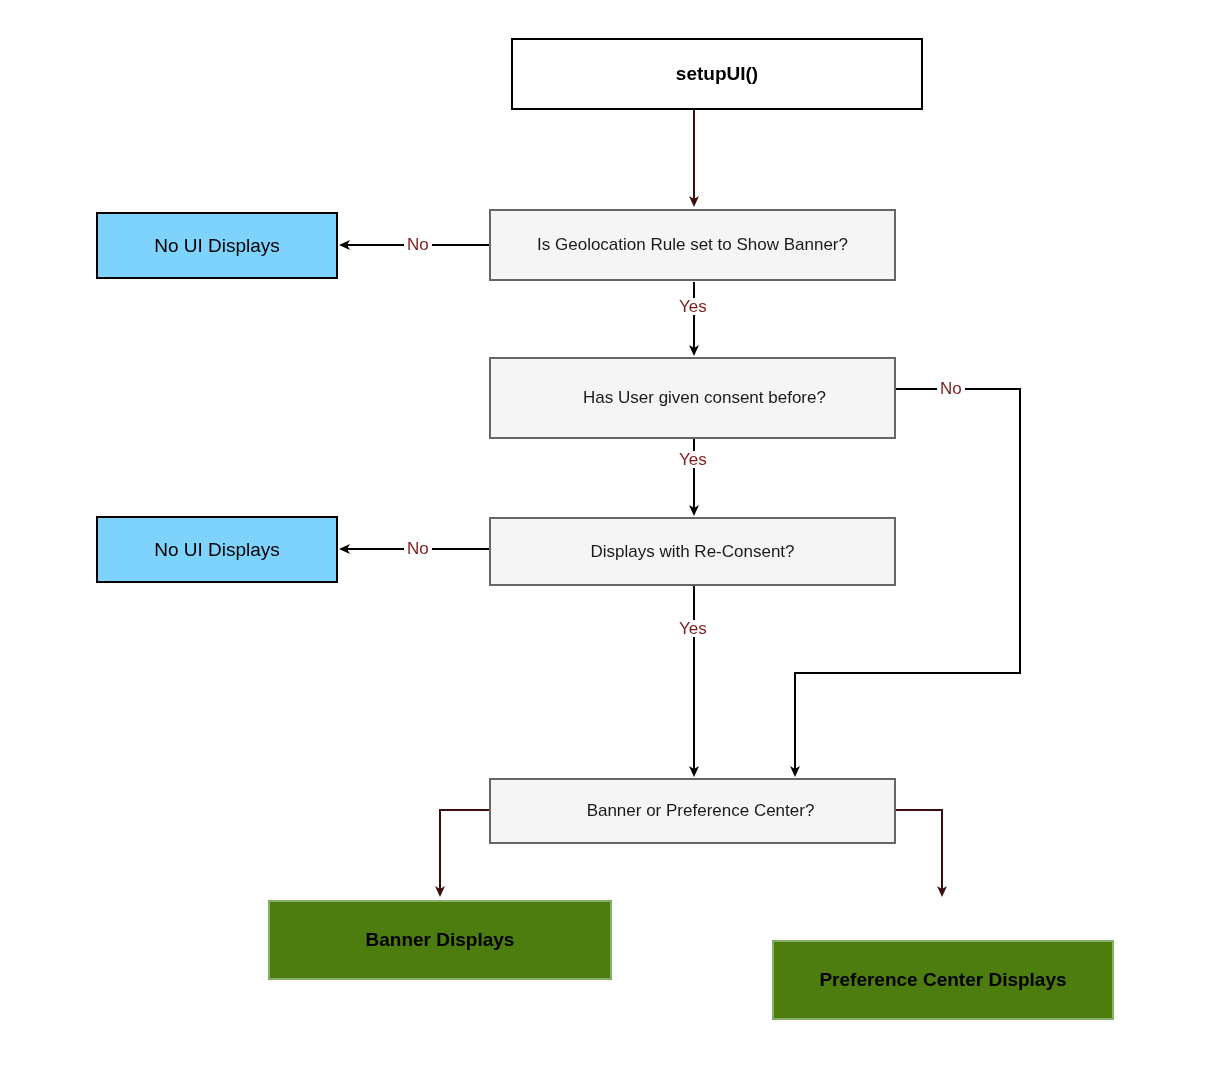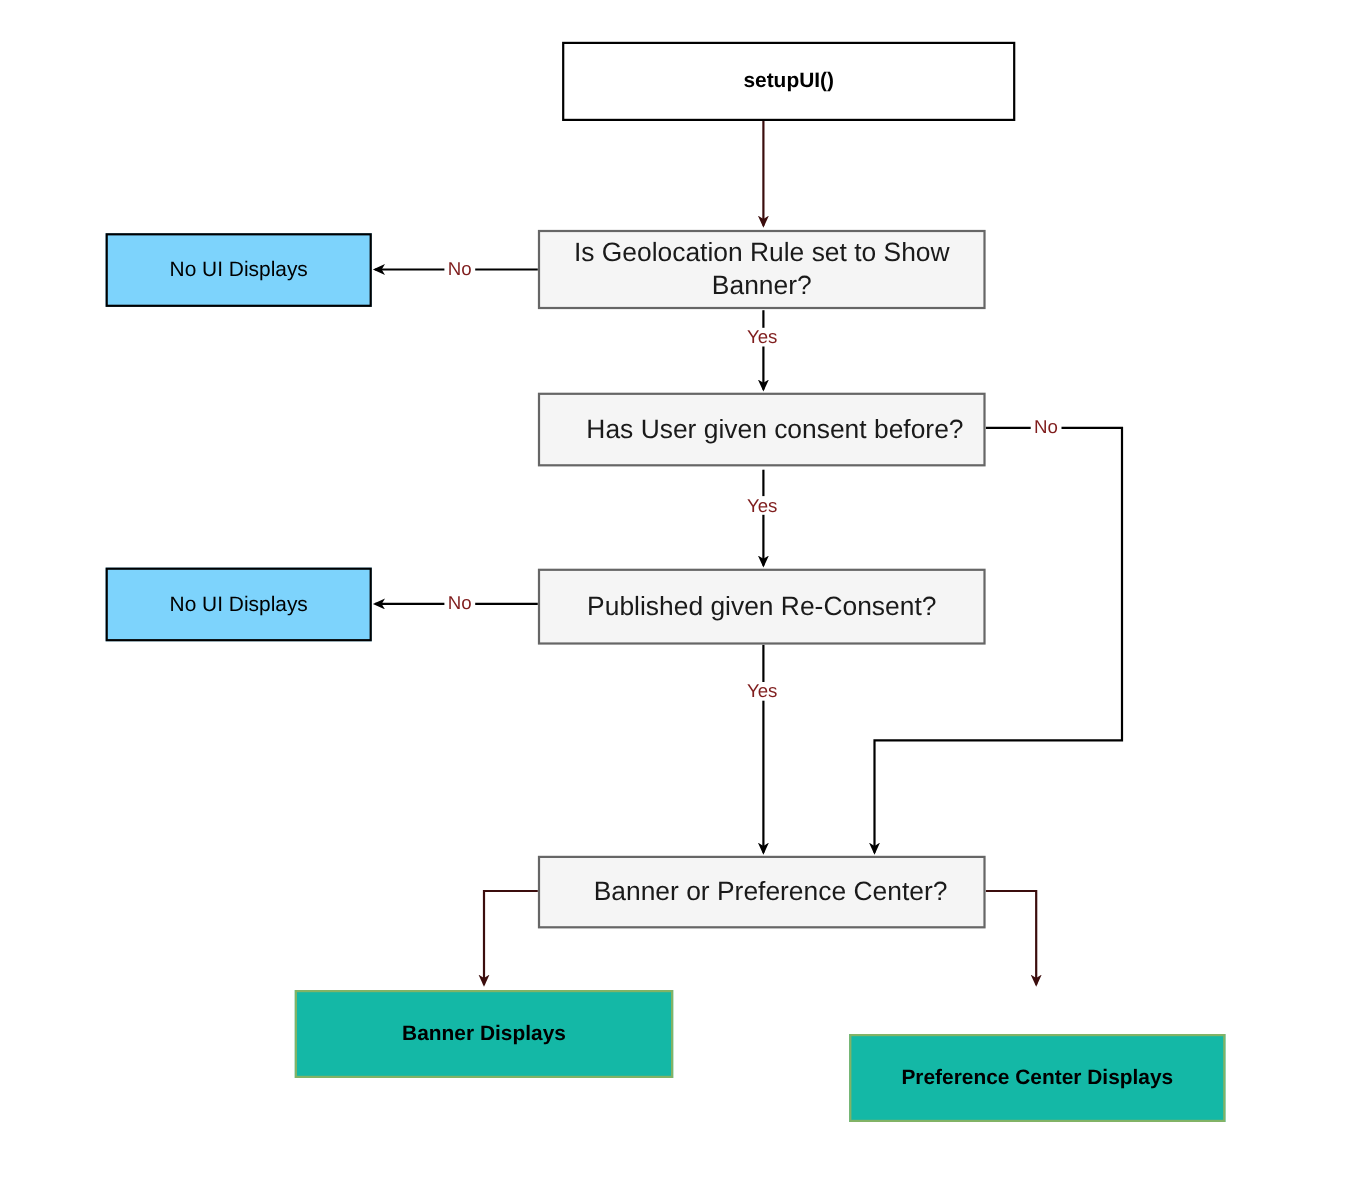--- a/index.html
+++ b/index.html
@@ -45,25 +45,25 @@
     background: #7dd3fc;
     border: 2px solid #000000;
     font-weight: normal;
     font-size: 19px;
     color: #000000;
   }
   .node-decision {
     background: #f5f5f5;
     border: 2px solid #666666;
     font-weight: normal;
-    font-size: 24px;
+    font-size: 17px;
     color: #1a1a1a;
   }
   .node-result-green {
-    background: #14b8a6;
+    background: #4d7c0f;
     border: 2px solid #82b366;
     font-weight: bold;
     font-size: 19px;
     color: #000000;
   }
   .edge-label {
     position: absolute;
     background: #ffffff;
     font-size: 17px;
     color: #7f1d1d;
@@ -116,26 +116,26 @@
   </div>
 
   <div class="node-box node-decision" style="left:489px; top:209px; width:407px; height:72px;">
     <span class="node-text">Is Geolocation Rule set to Show Banner?</span>
   </div>
 
   <div class="node-box node-process-white" style="left:96px; top:212px; width:242px; height:67px;">
     <span class="node-text">No UI Displays</span>
   </div>
 
-  <div class="node-box node-decision" style="left:489px; top:357px; width:407px; height:67px;padding-left:24px;">
+  <div class="node-box node-decision" style="left:489px; top:357px; width:407px; height:82px;padding-left:24px;">
     <span class="node-text">Has User given consent before?</span>
   </div>
 
   <div class="node-box node-decision" style="left:489px; top:517px; width:407px; height:69px;">
-    <span class="node-text">Published given Re-Consent?</span>
+    <span class="node-text">Displays with Re-Consent?</span>
   </div>
 
   <div class="node-box node-process-white" style="left:96px; top:516px; width:242px; height:67px;">
     <span class="node-text">No UI Displays</span>
   </div>
 
   <div class="node-box node-decision" style="left:489px; top:778px; width:407px; height:66px;padding-left:16px;">
     <span class="node-text">Banner or Preference Center?</span>
   </div>
 

